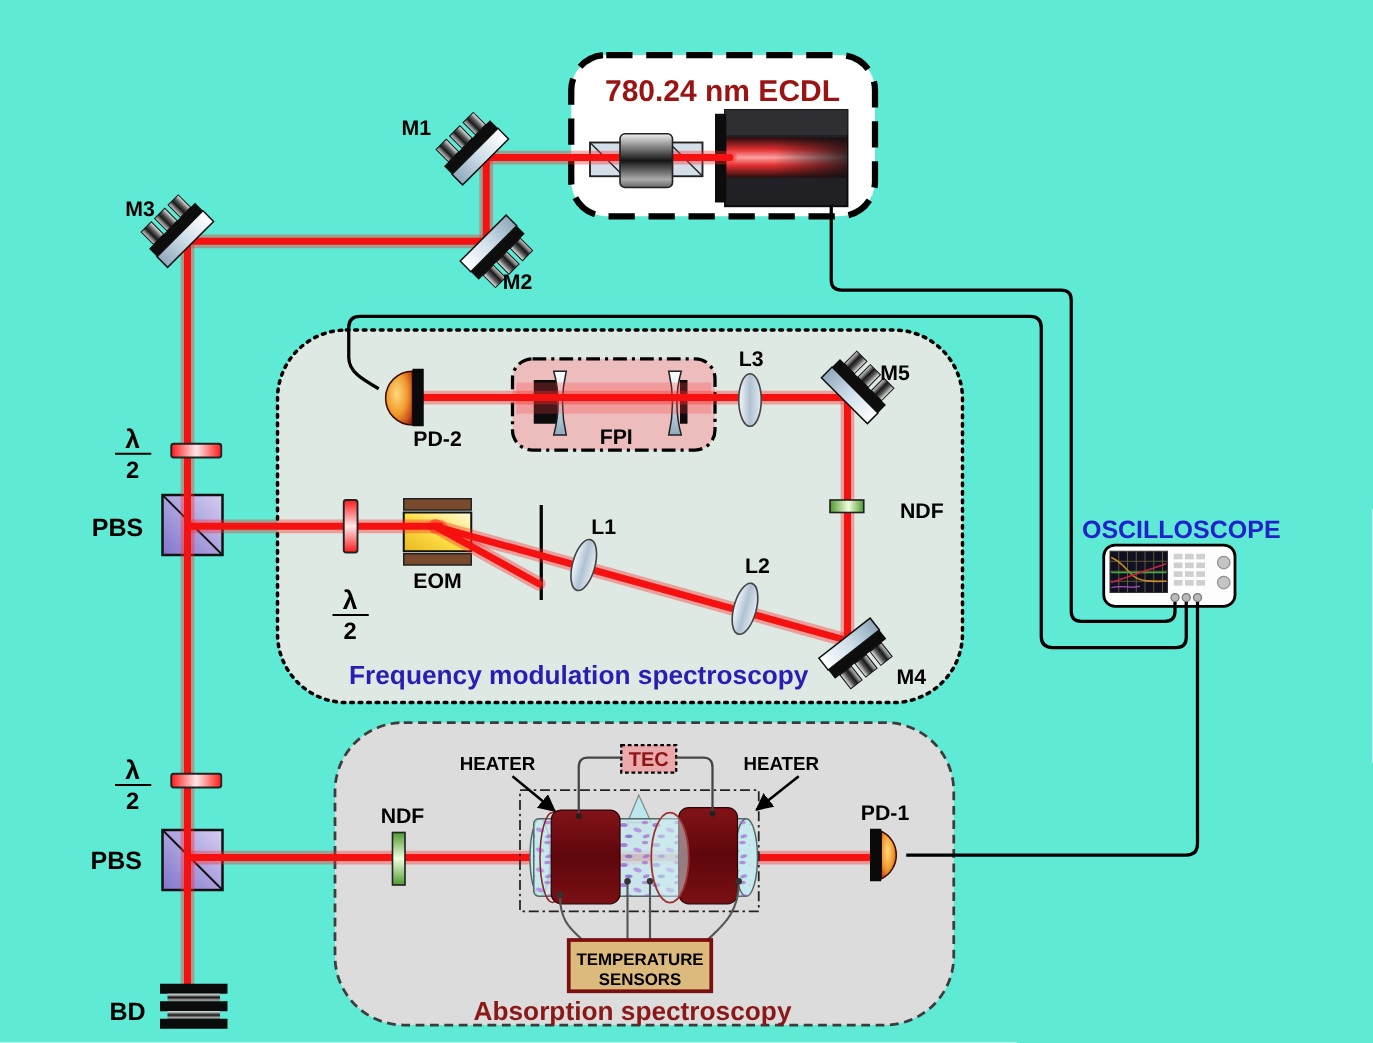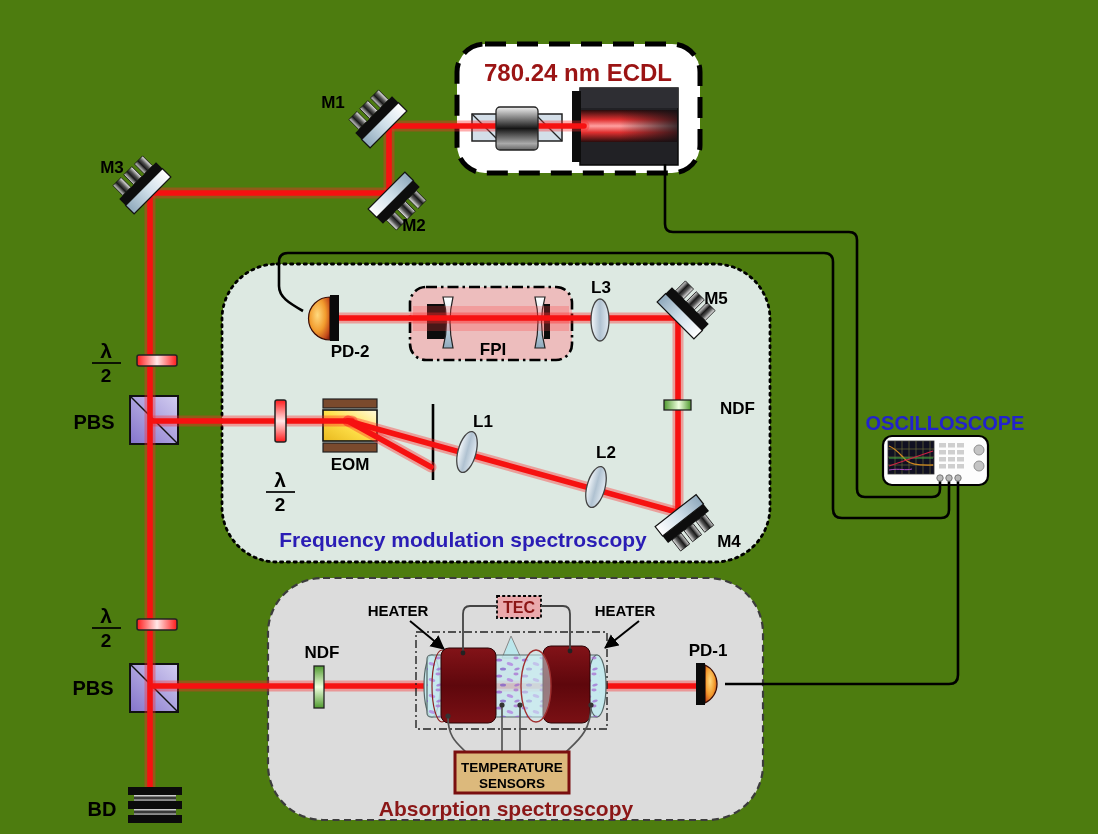--- a/index.html
+++ b/index.html
@@ -1,16 +1,16 @@
 <!DOCTYPE html>
 <html><head>
 <meta charset="utf-8">
 <style>
   html,body{margin:0;padding:0;background:#fff;}
-  #stage{position:relative;width:1098px;height:834px;background:#4d7c0f;overflow:hidden;
+  #stage{position:relative;width:1098px;height:834px;background:#5eead4;overflow:hidden;
          font-family:"Liberation Sans",sans-serif;}
   svg{display:block}
   text{font-family:"Liberation Sans","DejaVu Sans",sans-serif;font-weight:bold;fill:#000;}
   .lbl17{font-size:17px;}
   .lbl15{font-size:15px;}
   .lbl20{font-size:20px;}
   .lbl13{font-size:13.5px;}
   .ecdl-lbl{font-size:24px;fill:#9b1414;}
   .fms-lbl{font-size:21px;fill:#2a1db5;}
   .abs-lbl{font-size:21px;fill:#8b1717;}

